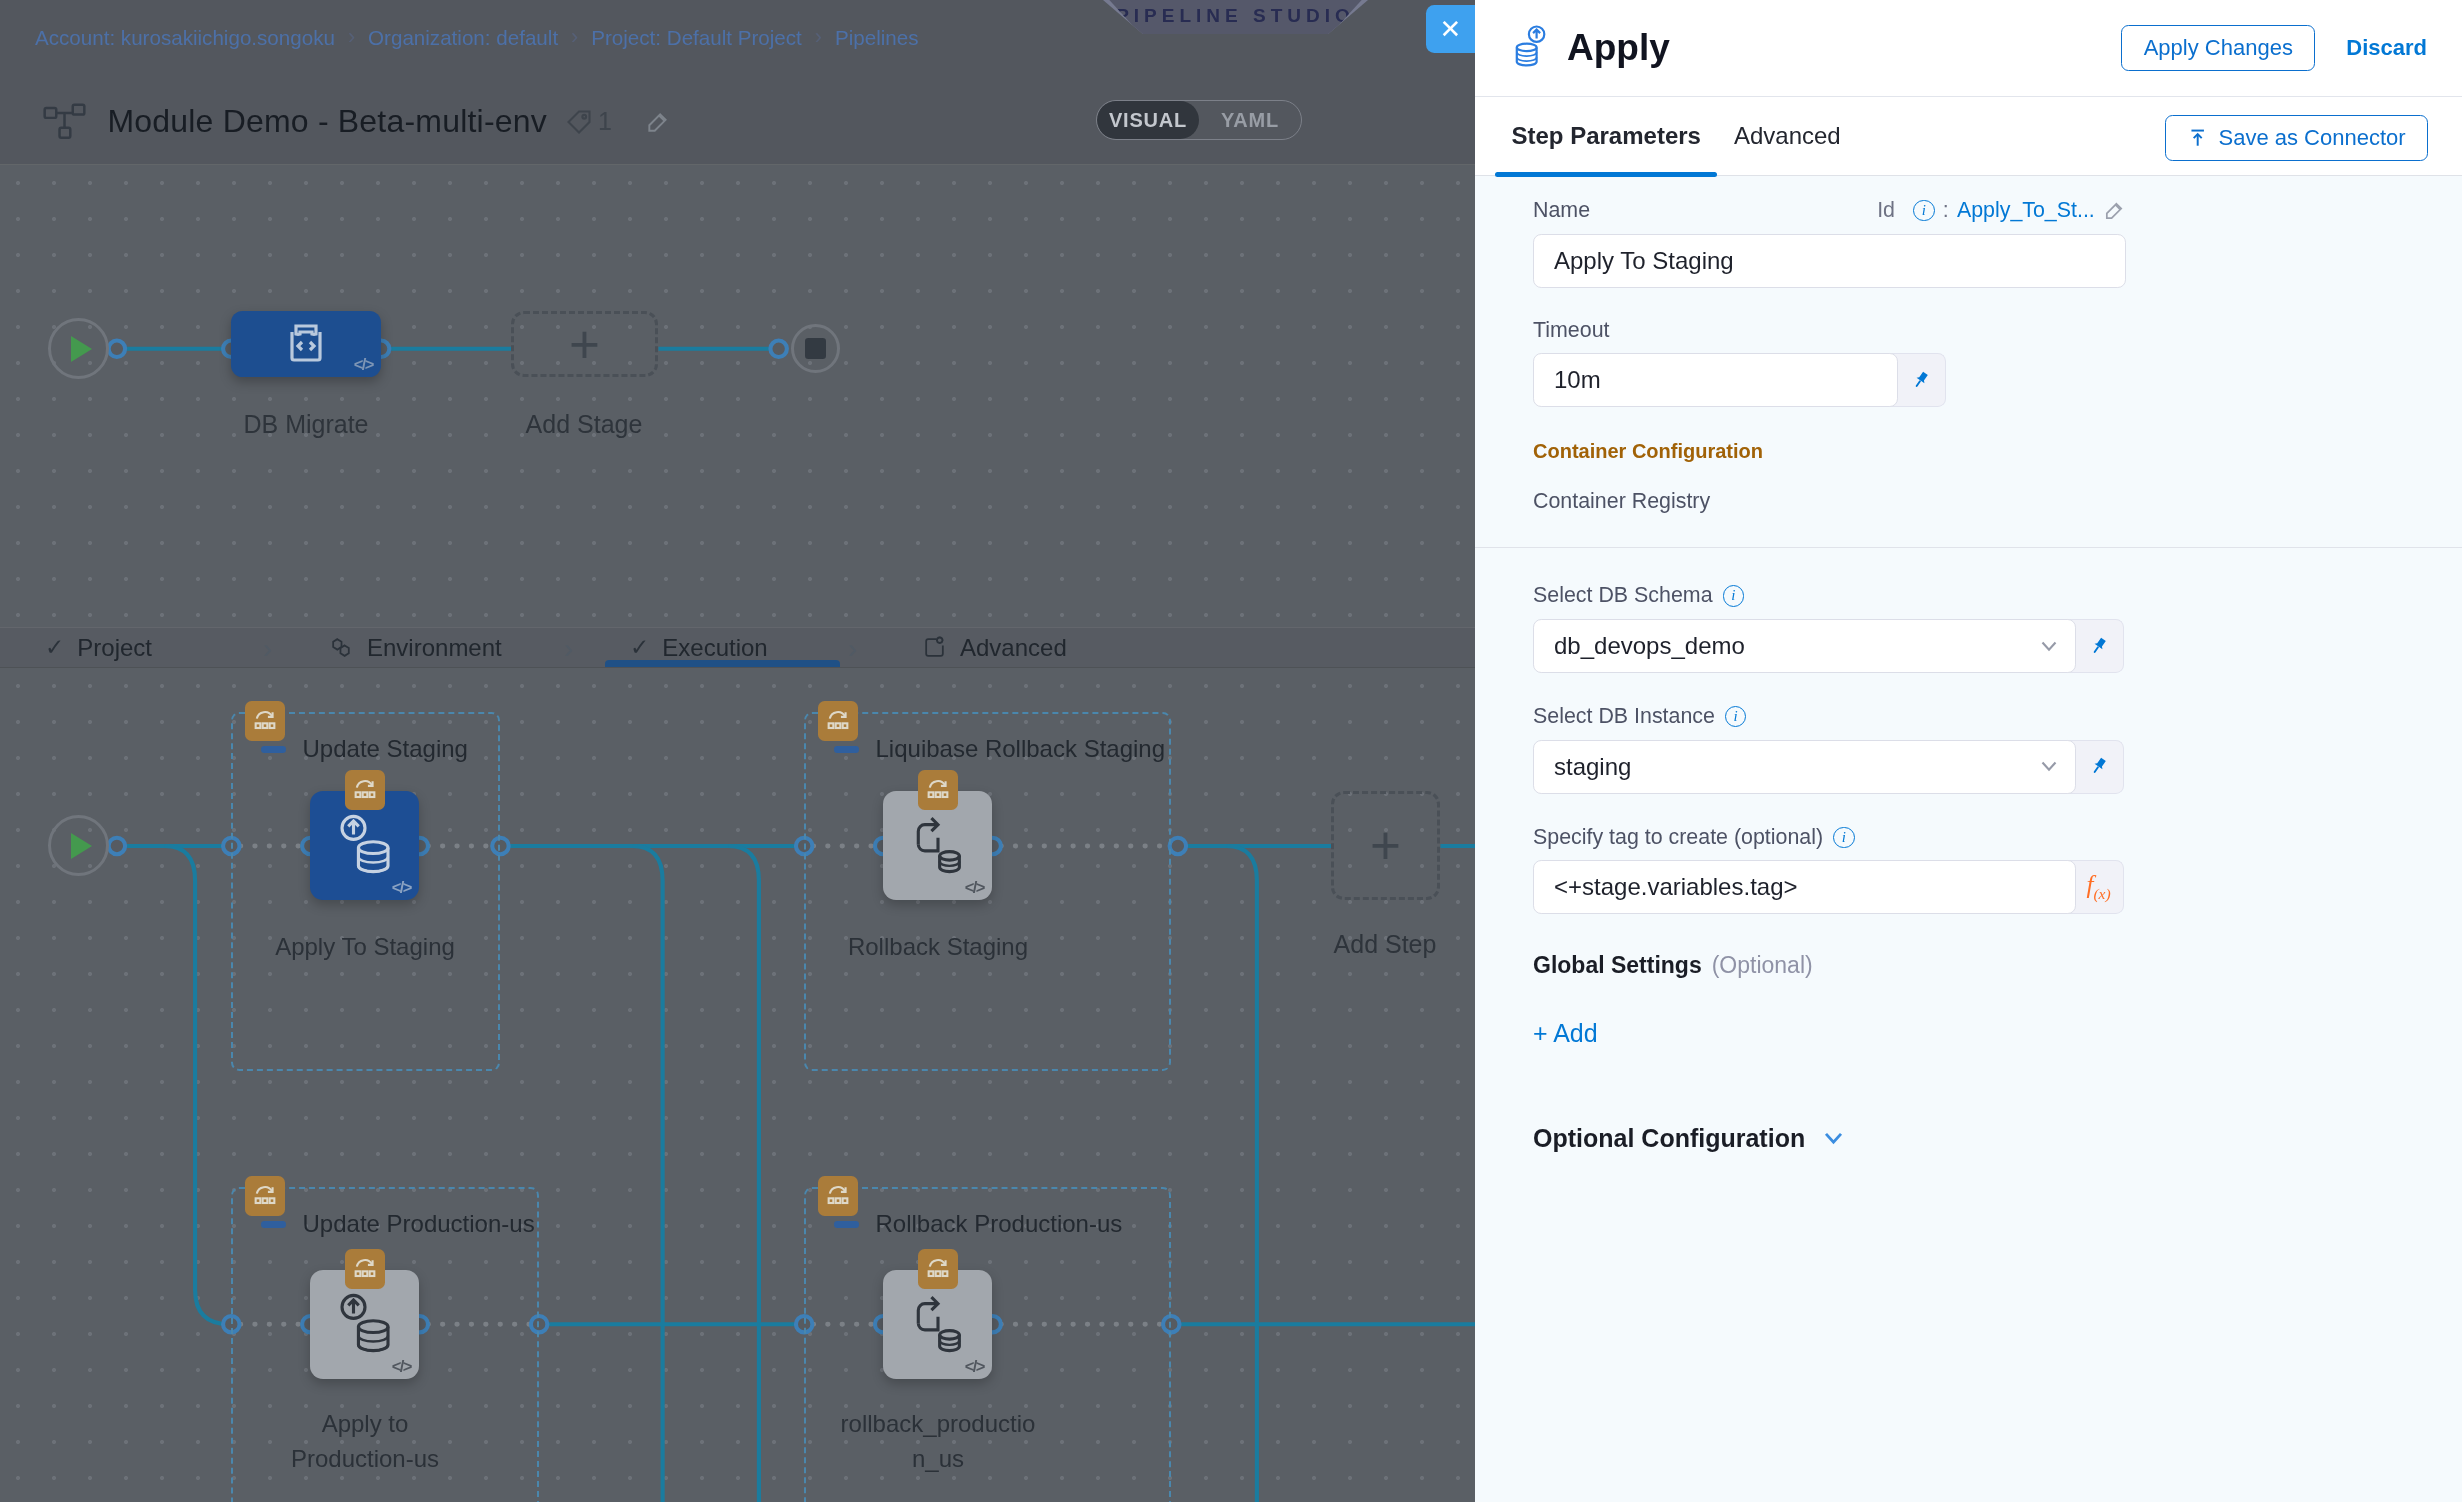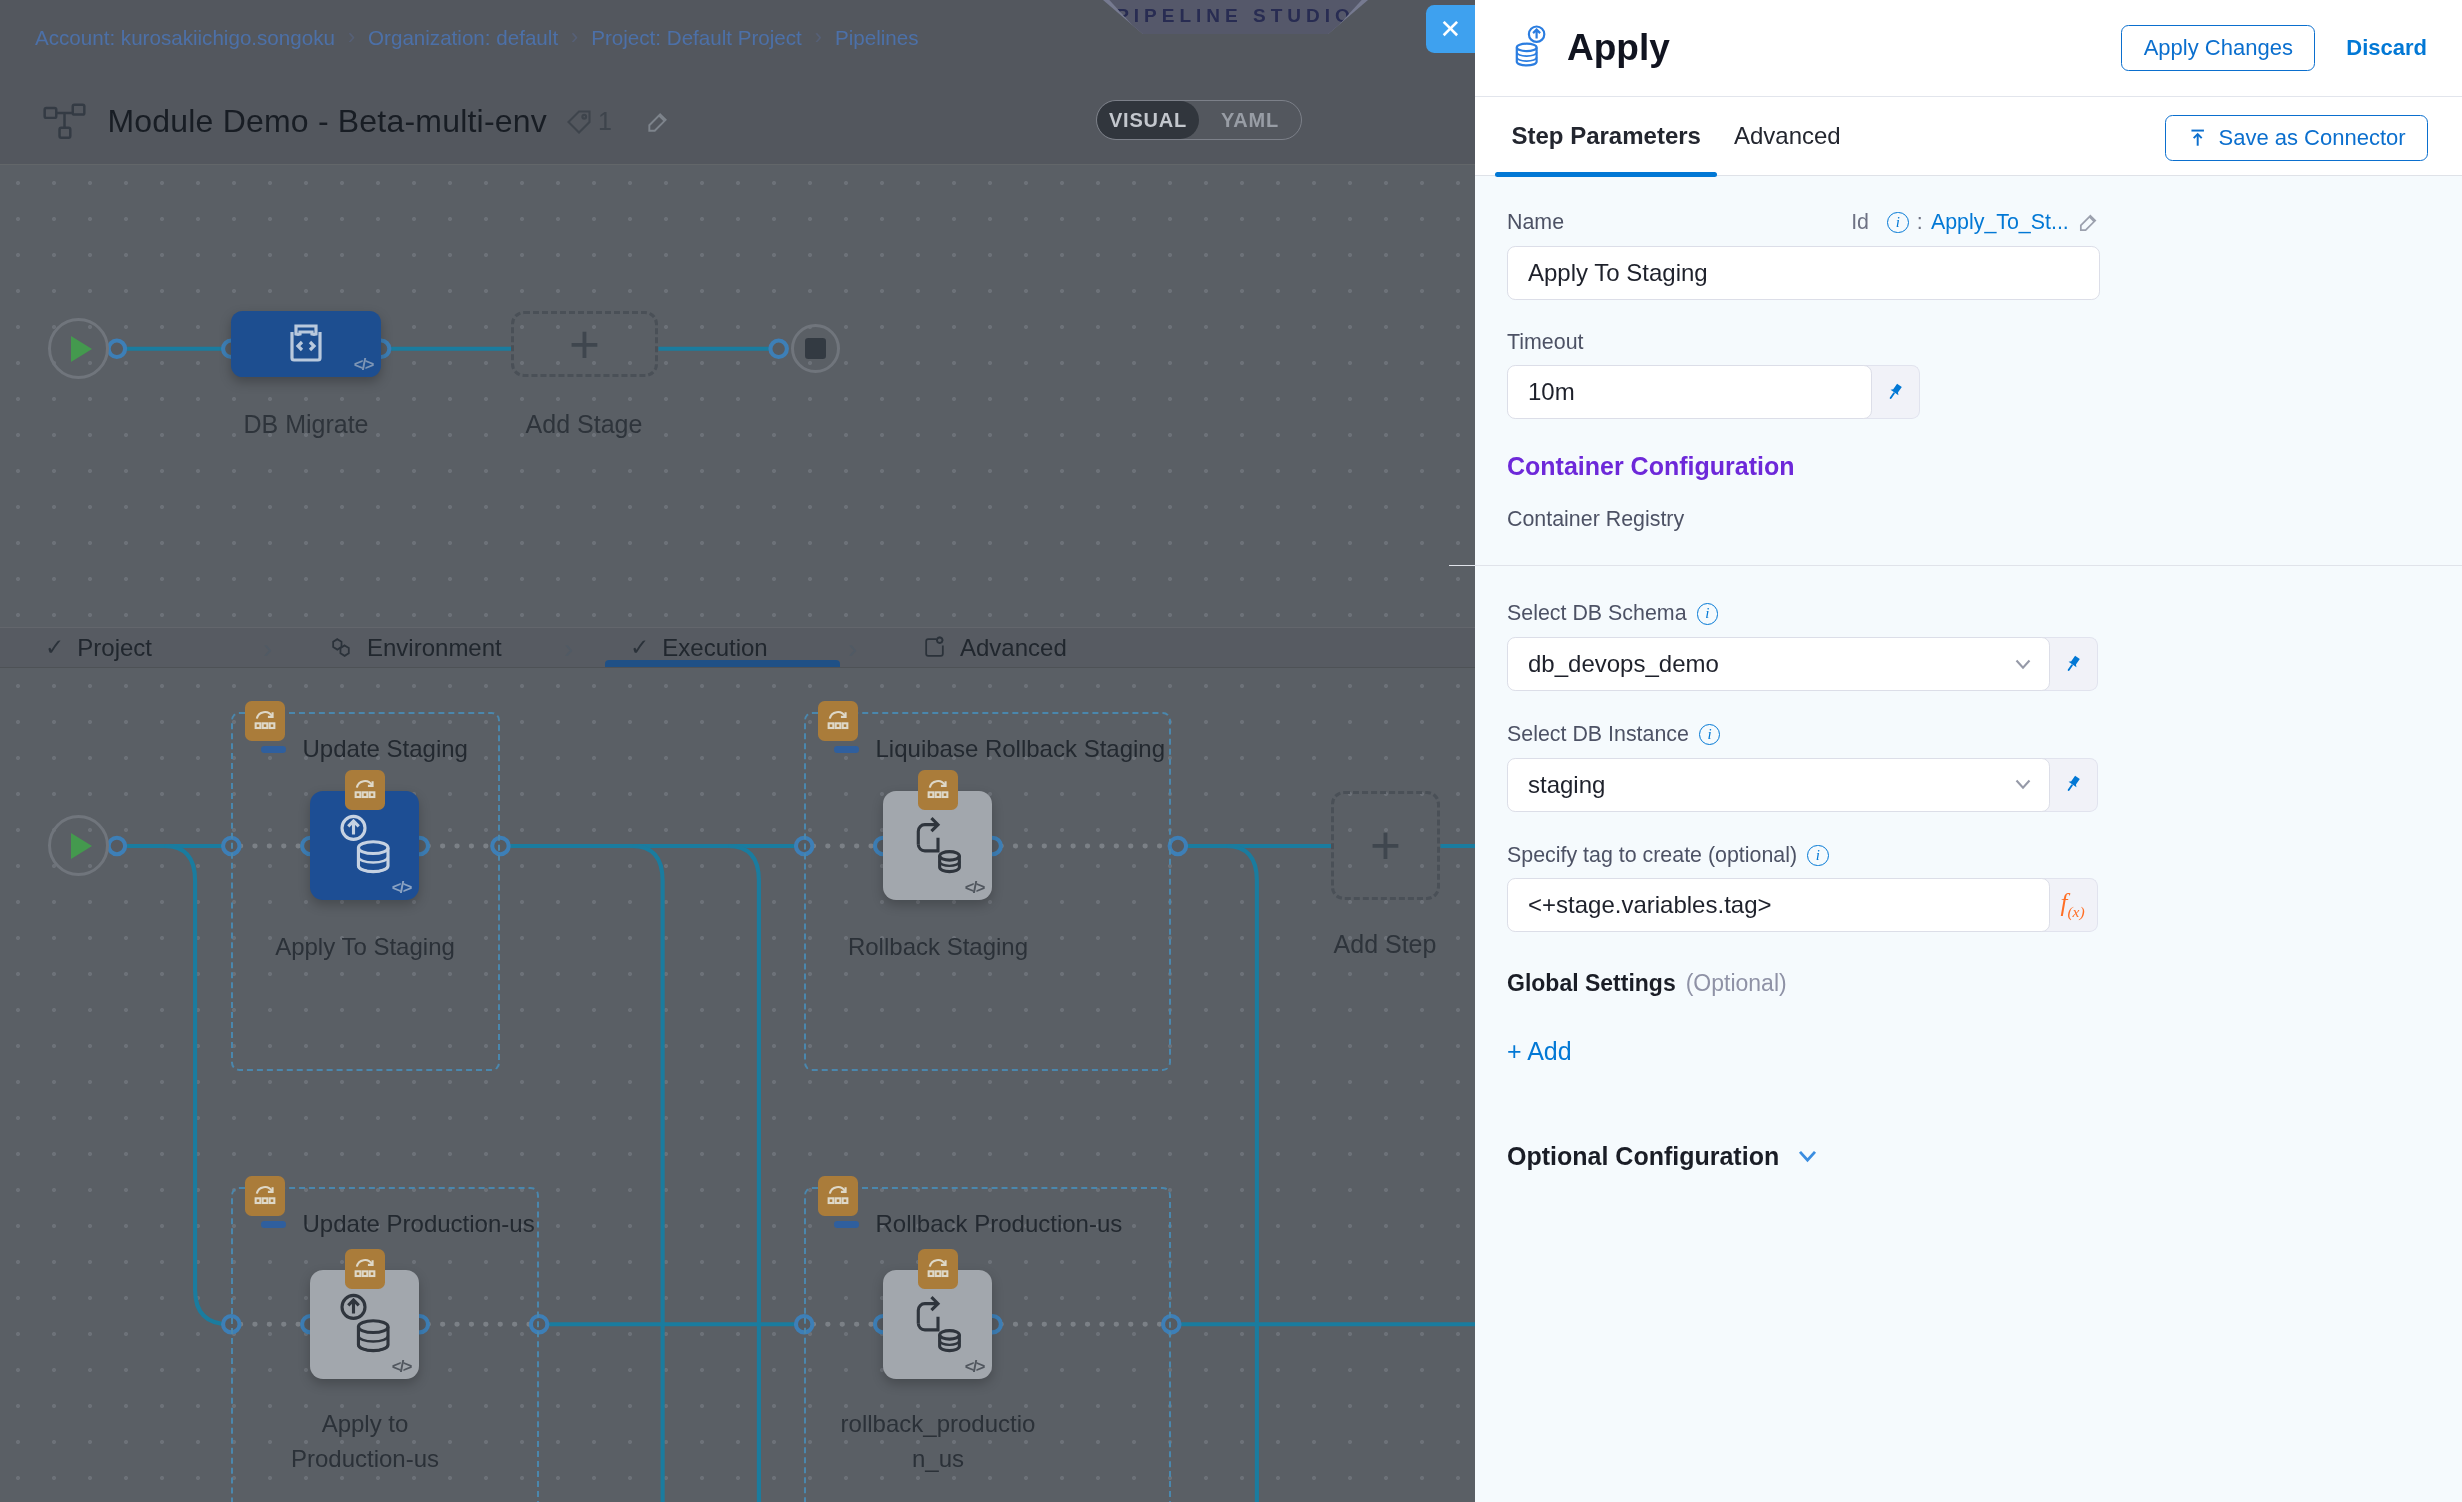--- a/index.html
+++ b/index.html
@@ -103,21 +103,21 @@
 
   .ptabs{position:absolute;left:0;top:97px;width:100%;height:79px;background:#fff;
          border-bottom:1.6px solid #dfe2e8;display:flex;align-items:center;padding-left:20px;}
   .ptab{position:relative;height:100%;display:flex;align-items:center;padding:0 16.5px;
         font-size:24px;color:#23262f;cursor:pointer;}
   .ptab.active{font-weight:bold;}
   .ptab-underline{position:absolute;left:0;bottom:-1.6px;width:100%;height:5px;background:#0278d5;
                   border-radius:3.3px;}
   .savetmpl{position:absolute;right:35px;top:18px;}
 
-  .pbody{position:absolute;left:0;top:172px;width:100%;height:1327px;padding:38px 32px 0;}
+  .pbody{position:absolute;left:0;top:160px;width:100%;height:1327px;padding:38px 58px 0;}
   .flabel{display:flex;align-items:center;font-size:21.4px;color:#4d5265;margin-bottom:10.7px;}
   .info-icon{display:inline-flex;align-items:center;justify-content:center;width:21.4px;height:21.4px;
              border:1.6px solid #0278d5;border-radius:50%;color:#0278d5;
              font-family:"Liberation Serif",serif;font-style:italic;font-size:15px;
              margin-left:10px;cursor:pointer;flex:0 0 auto;}
   .name-row{display:flex;justify-content:space-between;align-items:center;width:593px;margin-bottom:10.7px;}
   .idline{display:flex;align-items:center;font-size:21.4px;color:#6e7284;gap:8.2px;}
   .idline .idlink{color:#0278d5;cursor:pointer;}
   .txt{height:54px;border:1.6px solid #dcdee8;border-radius:8.2px;background:#fff;
        font-size:24px;color:#1e212b;padding:0 20px;font-family:inherit;outline:none;}
@@ -127,21 +127,21 @@
   .attach{width:58px;margin-left:-10px;border:1.6px solid #e1e3ee;border-left:none;
           background:#f1f2f8;border-radius:0 8.2px 8.2px 0;display:flex;align-items:center;
           justify-content:center;padding-left:8.2px;cursor:pointer;}
   .fieldbox{height:58px;width:543px;border:1.6px solid #dcdee8;border-radius:8.2px;background:#fff;
             display:flex;align-items:center;padding:0 16.5px 0 20px;position:relative;z-index:1;
             font-size:24px;color:#1e212b;cursor:pointer;}
   .fieldbox .fspacer{flex:1;}
   .dot{width:11.5px;height:11.5px;border-radius:50%;background:#3fc94f;margin-right:11.5px;flex:0 0 auto;}
   .scope-badge{border:1.6px solid #d6d9e6;border-radius:6.6px;background:#fcfcfe;color:#3c5288;
                font-size:19px;letter-spacing:0.8px;padding:5.8px 15px;margin-right:13px;}
-  .sect-head{font-size:25px;font-weight:bold;color:#6d28d9;}
+  .sect-head{font-size:20px;font-weight:bold;color:#a16207;}
   .pdivider{border:none;border-top:1.6px solid #e0e3ea;margin:33px -58px 0;}
   .fx{color:#ff6e25;font-size:25px;font-style:italic;font-family:"Liberation Serif",serif;}
   .fx sub{font-size:15.6px;}
   .gsrow{display:flex;align-items:baseline;gap:10px;margin-top:38px;}
   .gsrow .opt{font-size:23px;color:#8f92a6;}
   .gsrow b{font-size:23px;color:#1a1d26;}
   .addlink{display:inline-block;margin-top:40px;color:#0278d5;font-size:25px;cursor:pointer;text-decoration:none;}
   .optrow{display:flex;align-items:center;gap:16.5px;margin-top:76px;cursor:pointer;}
   .optrow b{font-size:25px;color:#1a1d26;}
 </style>

